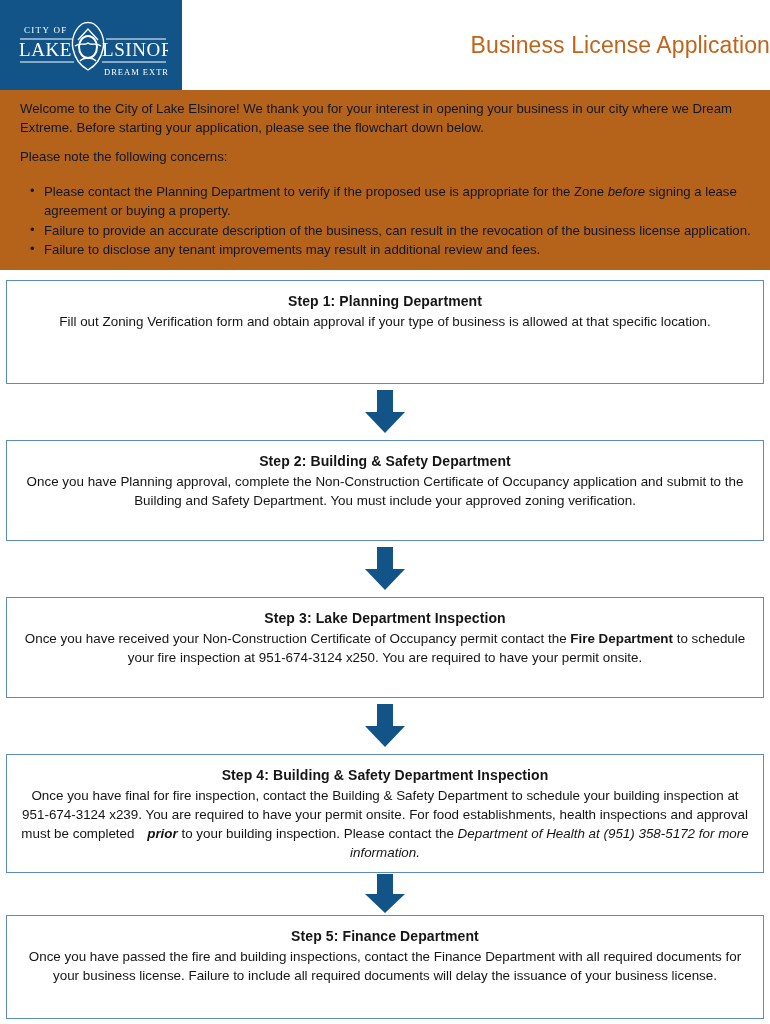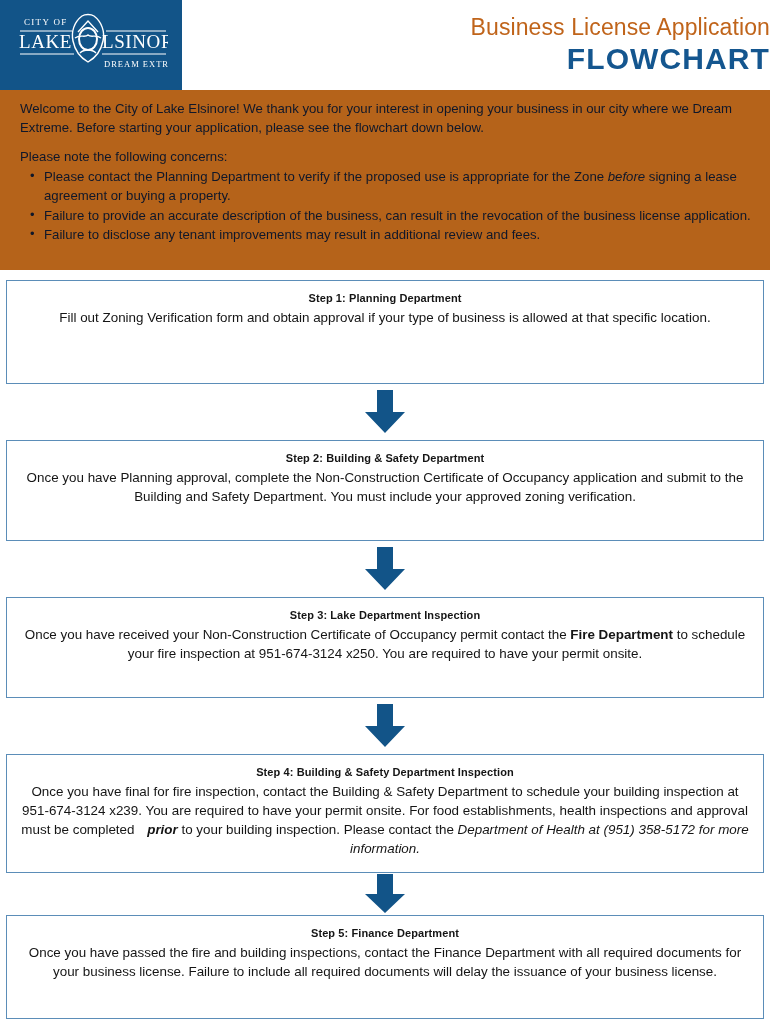--- a/index.html
+++ b/index.html
@@ -27,21 +27,21 @@
     left: 0;
     top: 0;
     width: 182px;
     height: 90px;
     background: #125488;
     overflow: hidden;
   }
   .logo-inner {
     position: absolute;
     left: 0;
-    top: 0;
+    top: 8px;
     width: 144px;
     height: 90px;
   }
   .logo-svg {
     position: absolute;
     left: 18px;
     top: 8px;
   }
 
   .header-titles {
@@ -84,21 +84,21 @@
     line-height: 1.42;
   }
   .notice p {
     margin: 0;
   }
   .notice .welcome {
     margin-bottom: 11px;
     max-width: 736px;
   }
   .notice .concerns-label {
-    margin-bottom: 1px;
+    margin-bottom: 16px;
   }
   .notice ul {
     margin: 0;
     padding-left: 22px;
     list-style: none;
   }
   .notice li {
     position: relative;
     margin-bottom: 1px;
     padding-left: 2px;
@@ -126,21 +126,21 @@
     background: #ffffff;
     box-sizing: border-box;
     text-align: center;
     padding: 10px 12px 8px 12px;
     font-size: 13.4px;
     line-height: 1.43;
     color: #151515;
   }
   .step-title {
     font-weight: bold;
-    font-size: 11px;
+    font-size: 14px;
     display: block;
     margin-bottom: 1px;
     letter-spacing: 0.1px;
   }
   .step-body {
     display: block;
   }
   .step-body b { font-weight: bold; }
   .step-body i { font-style: italic; }
   .step-body .bi { font-weight: bold; font-style: italic; margin-left: 9px; }
@@ -186,21 +186,20 @@
         <text x="84" y="40" fill="#ffffff" font-family="Liberation Serif, serif" font-size="19" letter-spacing="0.6">LSINORE</text>
         <line x1="2" y1="46" x2="56" y2="46" stroke="#ffffff" stroke-width="1"></line>
         <line x1="84" y1="46" x2="148" y2="46" stroke="#ffffff" stroke-width="1"></line>
 
         <text x="86" y="59" fill="#ffffff" font-family="Liberation Serif, serif" font-size="8.5" letter-spacing="1">DREAM EXTREME</text>
       </svg>
     </div>
   </div>
   <div class="header-titles">
     <div class="title-line1">Business License Application</div>
-    <div class="title-line2">FLOWCHART</div>
   </div>
 </div>
 
 <div class="notice">
   <p class="welcome">Welcome to the City of Lake Elsinore! We thank you for your interest in opening your business in our city where we Dream Extreme. Before starting your application, please see the flowchart down below.</p>
   <p class="concerns-label">Please note the following concerns:</p>
   <ul>
     <li><span>Please contact the Planning Department to verify if the proposed use is appropriate for the Zone </span><em>before</em><span> signing a lease agreement or buying a property.</span></li>
     <li><span>Failure to provide an accurate description of the business, can result in the revocation of the business license application.</span></li>
     <li><span>Failure to disclose any tenant improvements may result in additional review and fees.</span></li>

